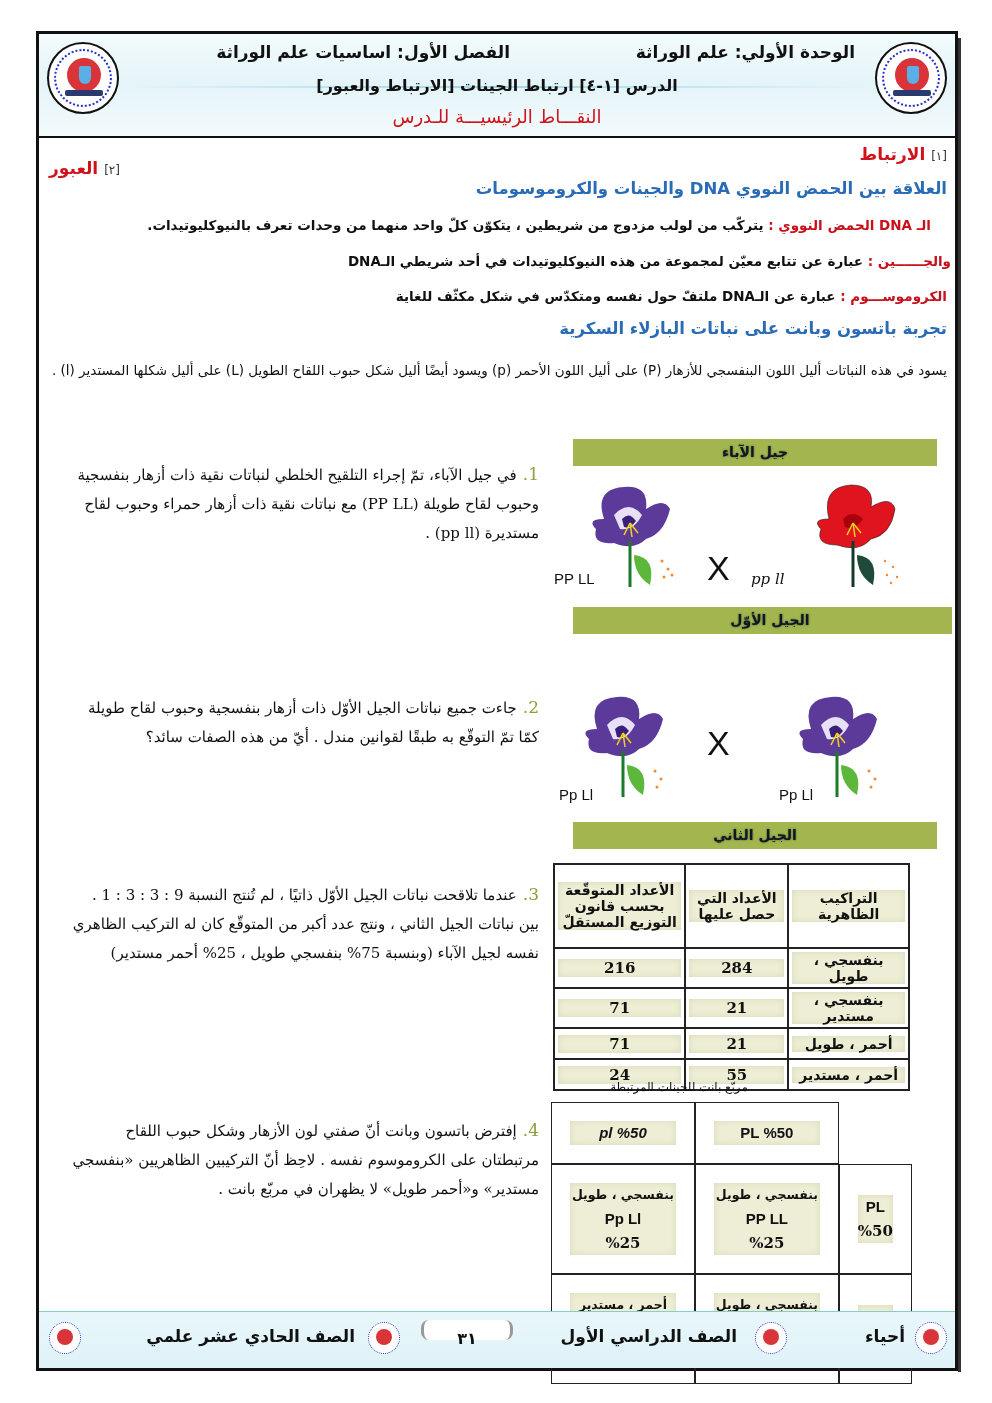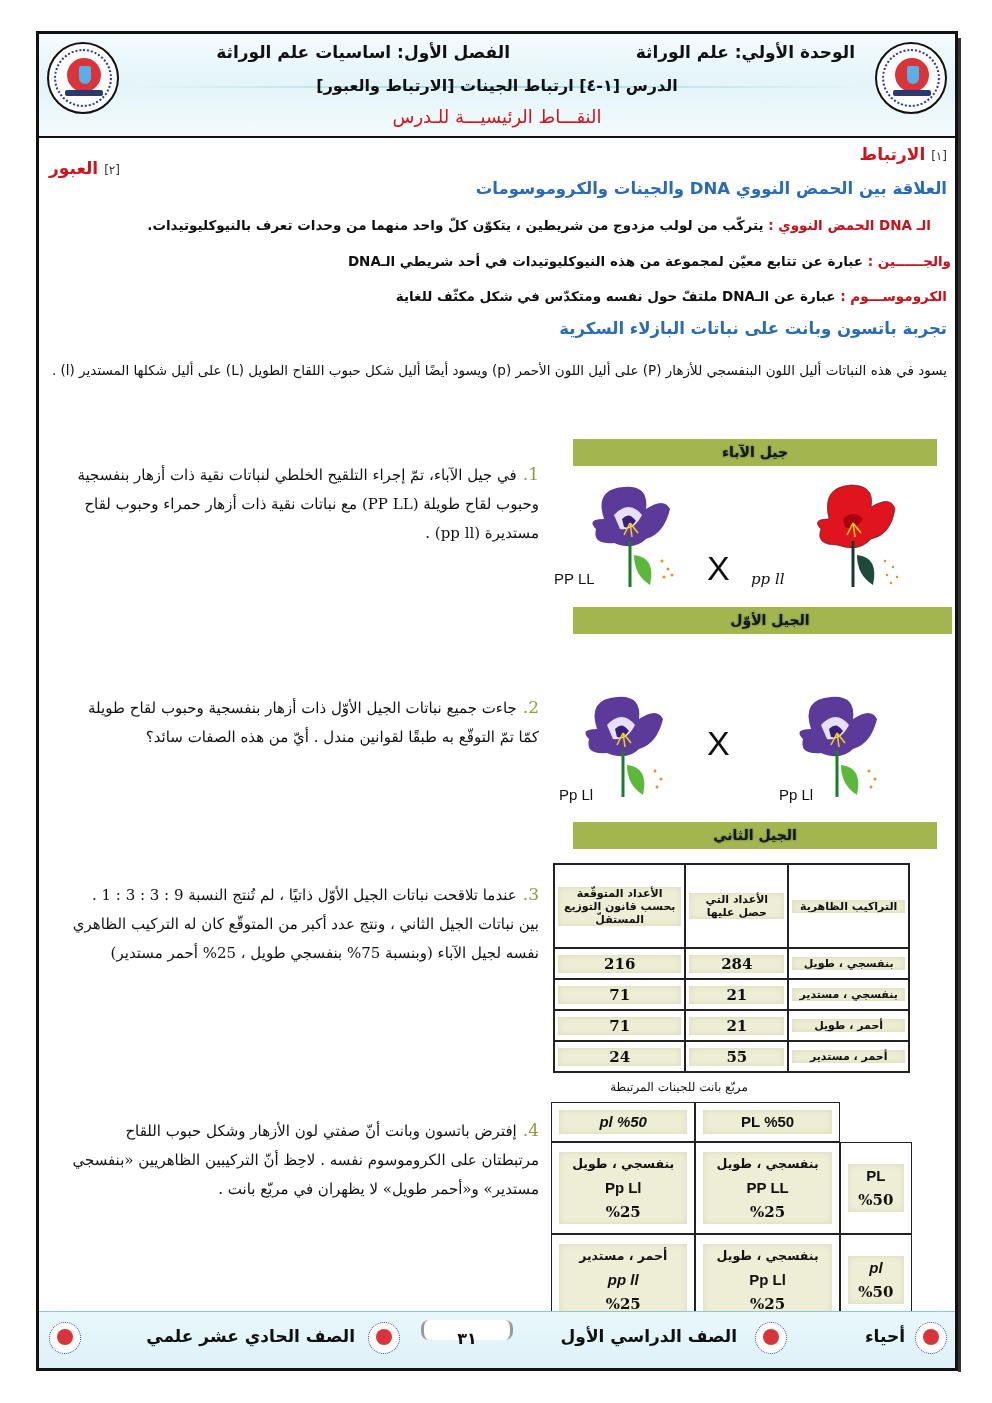--- a/index.html
+++ b/index.html
@@ -36,26 +36,26 @@
   .band { position:absolute; left:510px; width:364px; height:27px; background:#a3b54e; color:#0f172a; font-weight:bold; font-size:14px; text-align:center; line-height:27px; direction:rtl; text-shadow:0 0 2px #4a5a1a;margin-left:24px; }
 
   .flower { position:absolute; width:96px; height:110px; }
   .geno { position:absolute; font-size:15px; font-family:"Liberation Sans", sans-serif; }
   .geno i { font-family:"DejaVu Serif", serif; }
   .cross { position:absolute; font-size:34px; font-family:"Liberation Sans", sans-serif; }
 
   table { border-collapse:separate; border-spacing:0; }
   .tbl { position:absolute; left:514px; top:829px; width:357px; border:1px solid #222; direction:rtl; background:#fff; }
   .tbl td { border:1px solid #222; padding:3px; }
-  .tbl td > div { background:#eeeed6; box-shadow:inset 0 0 6px #d8d8b8; height:100%; display:flex; align-items:center; justify-content:center; text-align:center; font-weight:bold; font-size:11px; }
+  .tbl td > div { background:#eeeed6; box-shadow:inset 0 0 6px #d8d8b8; height:100%; display:flex; align-items:center; justify-content:center; text-align:center; font-weight:bold; font-size:14px; }
   .tbl .numcell > div { font-family:"DejaVu Serif", serif; font-size:15px; }
 
   .sq-caption { position:absolute; left:514px; top:1046px; width:252px; text-align:center; font-family:"DejaVu Serif", serif; font-size:12px; direction:rtl; }
   .sq { position:absolute; left:512px; top:1068px; width:361px; direction:rtl; }
-  .sq td { padding:7px; border:1px solid #222; }
+  .sq td { padding:18px; border:1px solid #222; }
   .sq td.empty { border:none; }
   .sq td > div { background:#eeeed6; box-shadow:inset 0 0 6px #d8d8b8; text-align:center; font-weight:bold; font-size:12.5px; display:flex; flex-direction:column; justify-content:center; height:100%; line-height:24px; }
   .sq .g { font-family:"Liberation Sans", sans-serif; font-size:15px; }
   .sq .pct { font-family:"DejaVu Serif", serif; font-size:15px; }
 
   .footer { position:absolute; left:0; right:0; bottom:0; height:56px; border-top:1px solid #8cc; background:linear-gradient(180deg,#e8f7fb,#dff2f8); direction:rtl; }
   .footer .item { position:absolute; top:14px; font-weight:bold; font-size:17px; }
   .mini-logo { position:absolute; top:10px; width:32px; height:32px; border-radius:50%; border:1px dotted #2233cc; background:#fff; box-sizing:border-box; }
   .mini-logo::after { content:""; position:absolute; left:7px; top:6px; width:16px; height:16px; border-radius:50%; background:#d8343a; }
   .page-box { position:absolute; left:382px; top:8px; width:86px; height:20px; background:#fff; border-left:3px solid #999; border-right:3px solid #999; border-radius:8px; font-weight:bold; font-size:16px; text-align:center; line-height:38px; }

